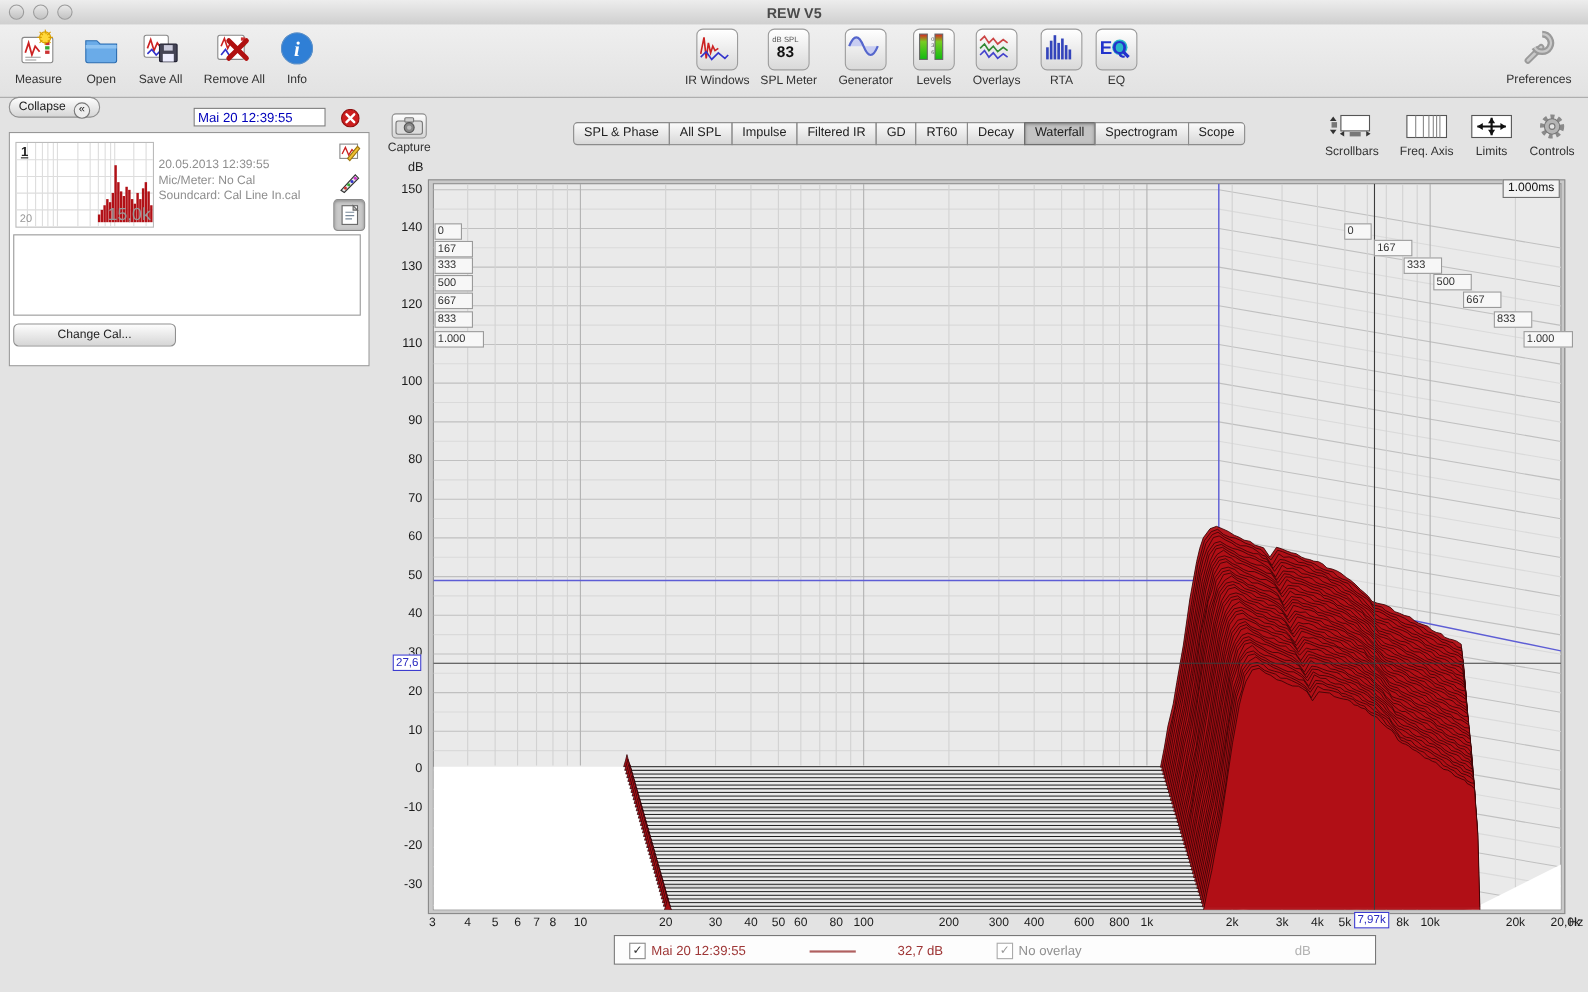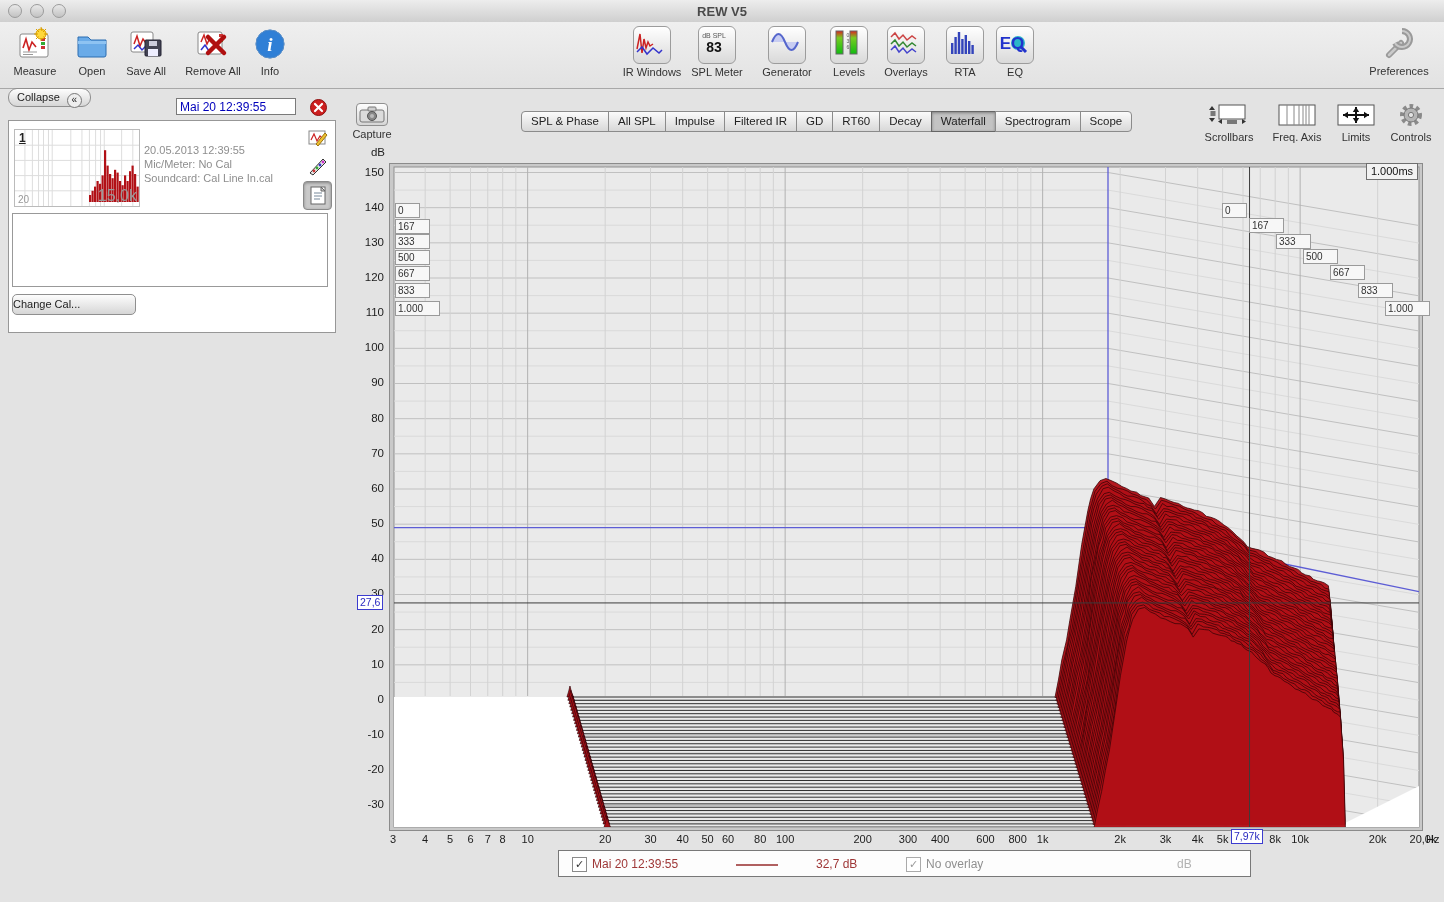--- a/index.html
+++ b/index.html
@@ -31,21 +31,21 @@
   #close-btn{left:310px;top:99px;width:17px;height:17px;}
   #thumb{left:14px;top:129px;width:124px;height:76px;background:#fff;border:1px solid #bbb;}
   #thumb-idx{left:4px;top:1px;font-size:12px;font-weight:bold;text-decoration:underline;color:#222;}
   #thumb-min{left:3px;bottom:1px;color:#999;font-size:10px;}
   #thumb-max{right:2px;bottom:1px;color:#999;font-size:16px;}
   .meas-line{left:144px;width:170px;color:#8e8e8e;font-size:11px;}
   .side-ic{left:308px;width:20px;height:20px;}
   #notes-btn{left:303px;top:181px;width:27px;height:27px;background:#c9c9c9;border:1px solid #8a8a8a;
              border-radius:4px;box-shadow:inset 0 1px 3px rgba(0,0,0,.35);}
   #meas-list{left:12px;top:213px;width:314px;height:72px;background:#fff;border:1px solid #999;}
-  #change-cal{left:12px;top:294px;width:124px;height:21px;border-radius:5px;text-align:left;line-height:19px;}
+  #change-cal{left:12px;top:294px;width:148px;height:21px;border-radius:5px;text-align:center;line-height:19px;}
   
   #capture-btn{left:356px;top:103px;width:32px;height:23px;}
   #capture-label{left:340px;top:128px;width:64px;text-align:center;color:#333;}
   #db-unit{left:366px;top:146px;width:24px;text-align:center;color:#222;font-size:11.5px;}
   #tabs{left:521px;top:111px;height:21px;display:flex;}
   .tab{height:21px;line-height:19px;padding:0 9px;font-size:11.5px;background:linear-gradient(#fbfbfb,#d8d8d8);
        border:1px solid #8b8b8b;margin-left:-1px;box-sizing:border-box;cursor:default;white-space:nowrap;}
   .tab.first{border-radius:4px 0 0 4px;margin-left:0;}
   .tab.last{border-radius:0 4px 4px 0;}
   .tab.active{background:#c3c3c3;box-shadow:inset 0 1px 3px rgba(0,0,0,.35);border-color:#666;}

